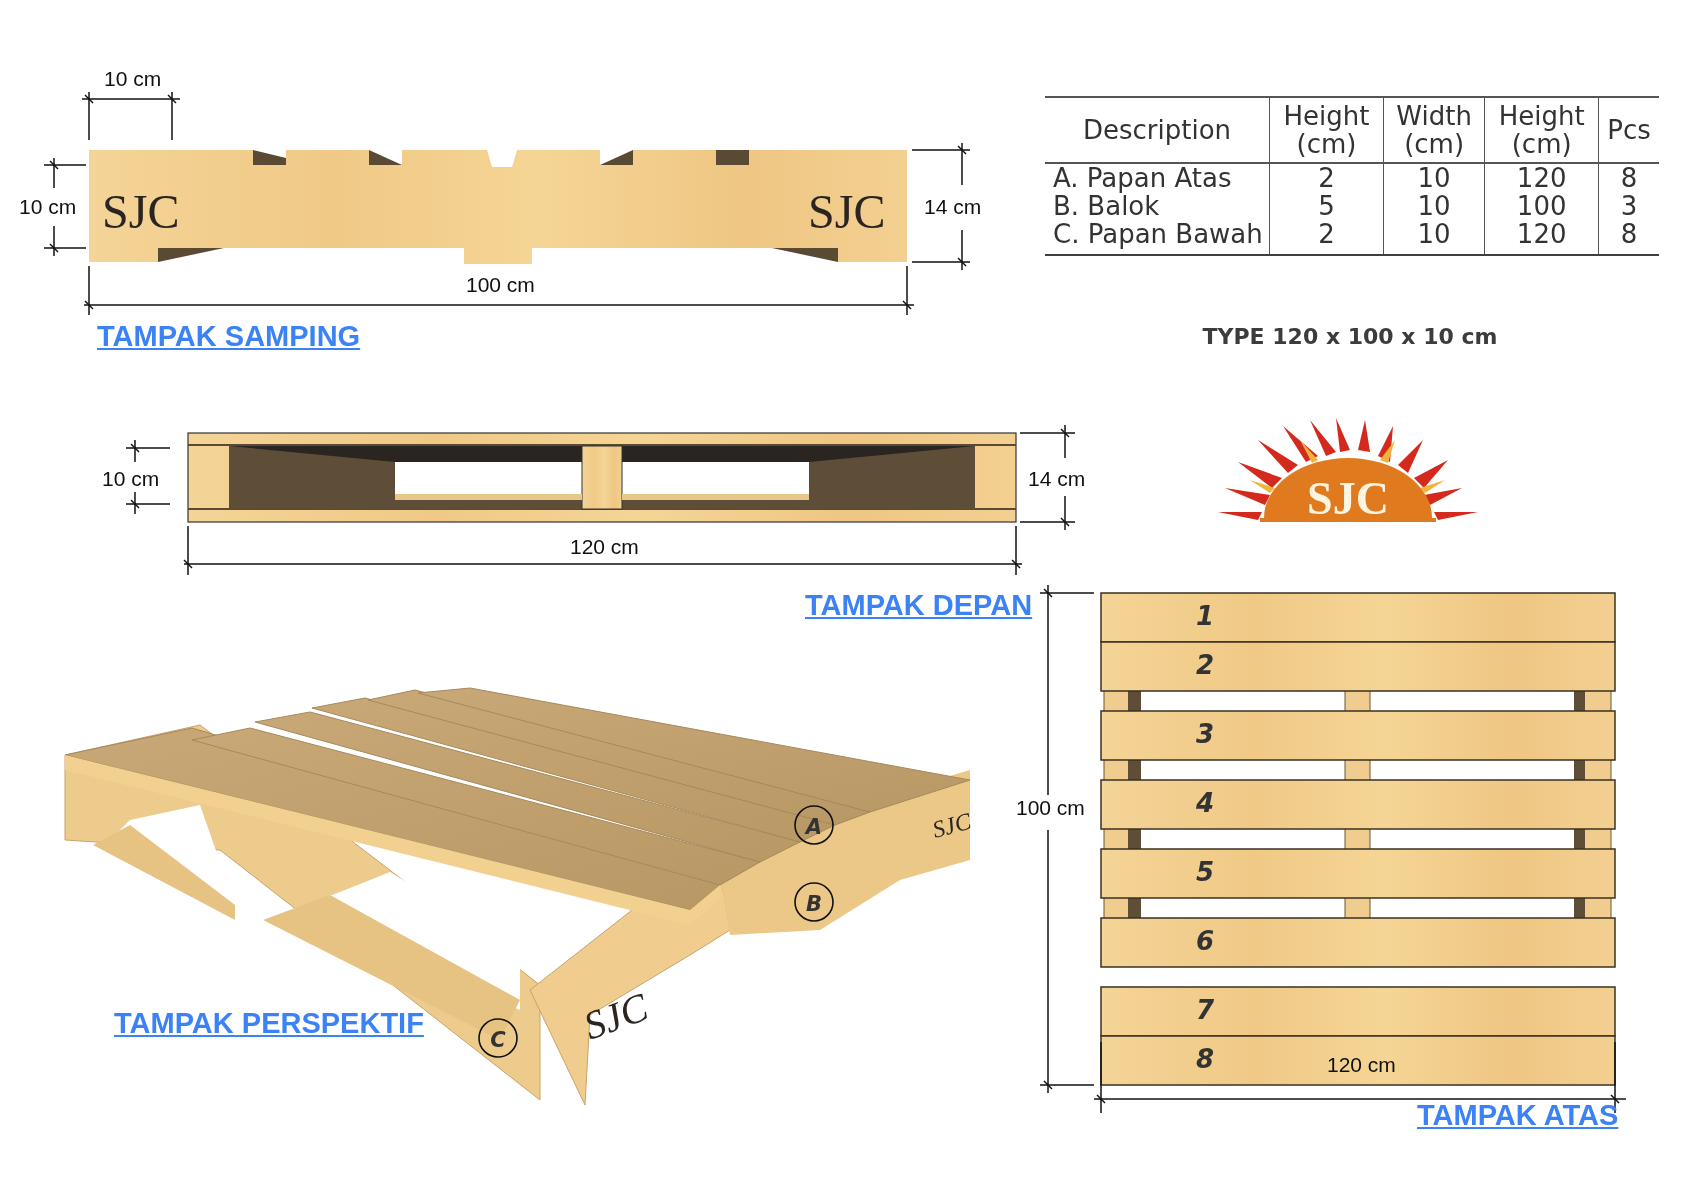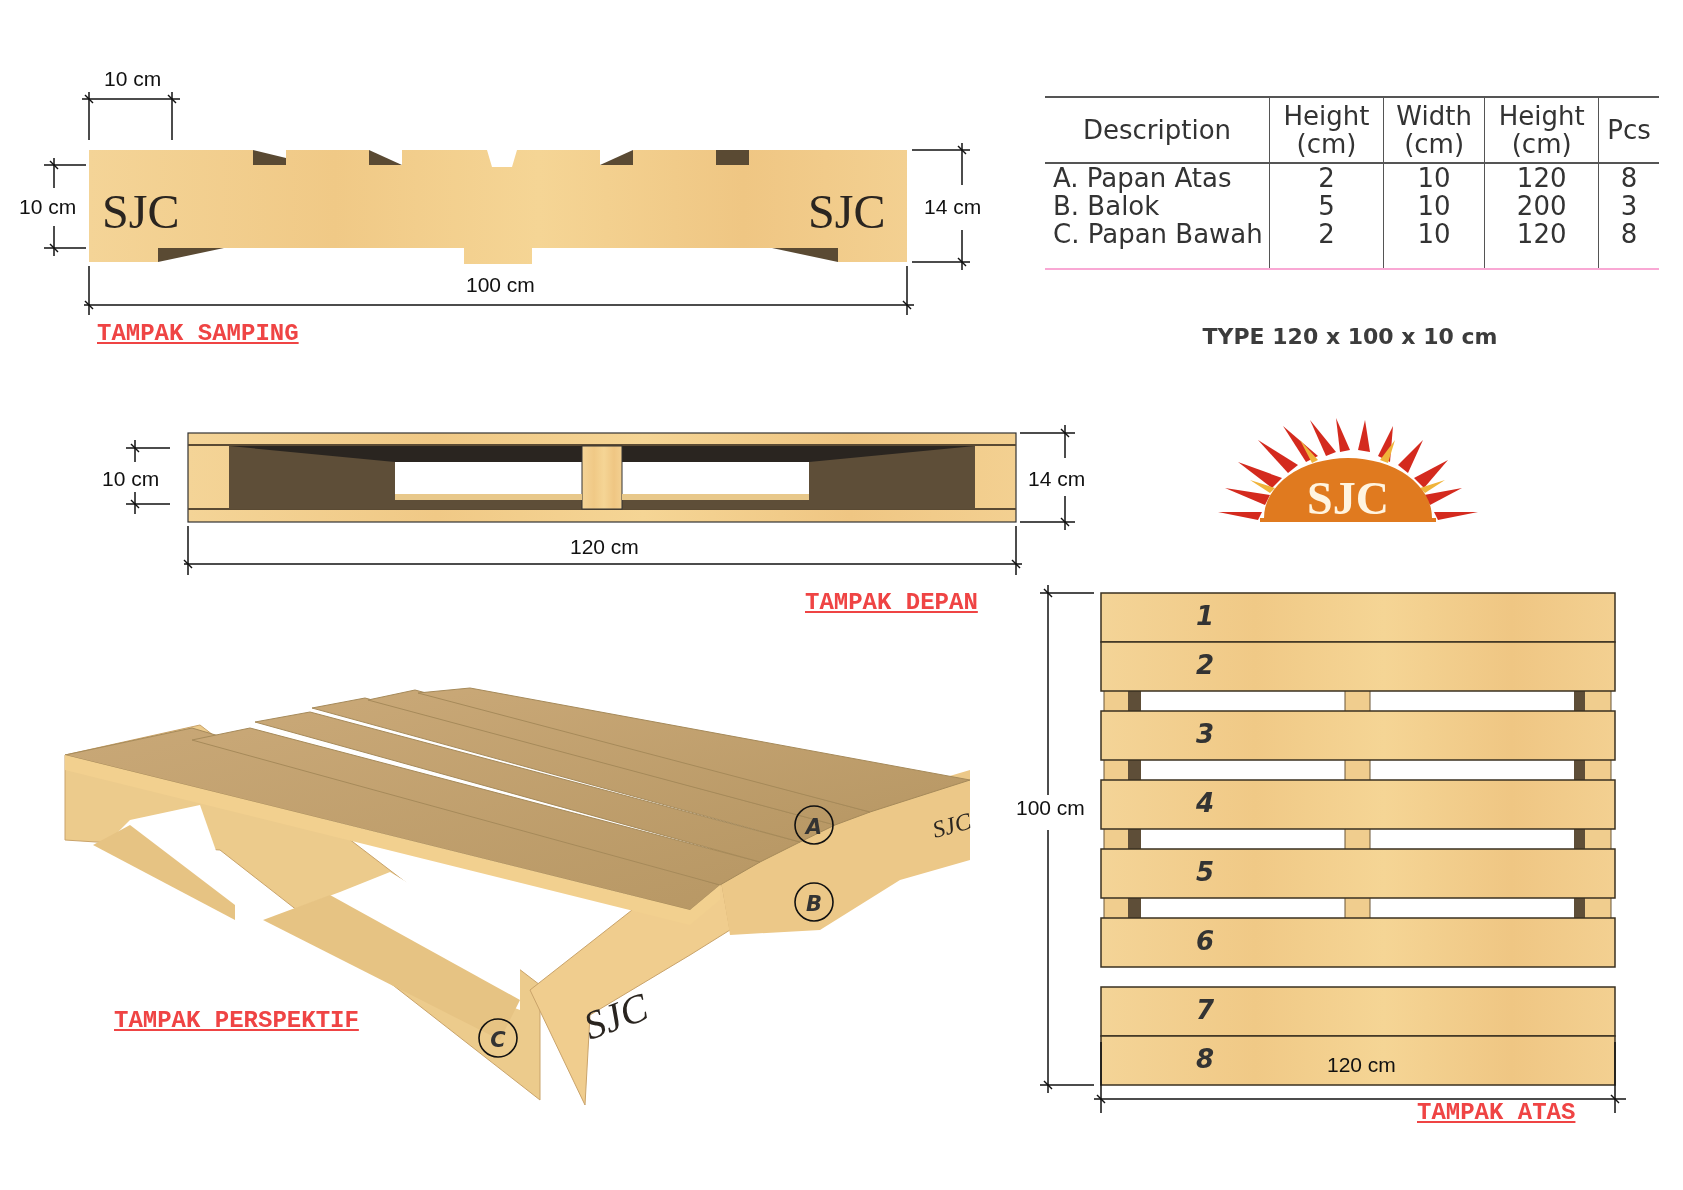--- a/index.html
+++ b/index.html
@@ -4,24 +4,24 @@
 <style>
   html,body{margin:0;padding:0;background:#ffffff;}
   body{width:1683px;height:1190px;position:relative;overflow:hidden;font-family:"Liberation Sans",sans-serif;}
   svg{position:absolute;left:0;top:0;}
   .dimtxt{font-family:"Liberation Sans",sans-serif;font-size:21px;fill:#111;}
   .num{font-family:"DejaVu Sans",sans-serif;font-size:26px;font-weight:bold;font-style:italic;fill:#333;}
   table.spec{position:absolute;left:1045px;top:96px;width:614px;border-collapse:collapse;font-family:"DejaVu Sans",sans-serif;color:#333;font-size:26px;}
   table.spec th{font-weight:normal;border-top:2px solid #555;border-bottom:2px solid #555;padding:4px 2px;line-height:28px;}
   table.spec th+th, table.spec td+td{border-left:1.5px solid #555;}
   table.spec td{text-align:center;line-height:28px;padding:0 2px;}
-  table.spec tbody tr:last-child td{border-bottom:2px solid #f9a8d4;padding-bottom:20px;}
+  table.spec tbody tr:last-child td{border-bottom:2px solid #404040;padding-bottom:6px;}
   table.spec tbody tr:first-child td{}
   table.spec td.desc{text-align:left;padding-left:8px;white-space:nowrap;}
-  .lbl{position:absolute;font-family:Liberation Mono, monospace;font-weight:bold;font-size:24px;color:#ef4444;text-decoration:underline;white-space:nowrap;}
+  .lbl{position:absolute;font-family:Liberation Sans, sans-serif;font-weight:bold;font-size:29px;color:#3b82f6;text-decoration:underline;white-space:nowrap;}
   .ttl{position:absolute;left:1140px;top:322px;width:420px;text-align:center;font-family:"DejaVu Sans",sans-serif;font-weight:bold;font-size:22px;color:#3c3c3c;line-height:29px;}
 </style>
 </head>
 <body>
 
 <svg width="1683" height="1190" viewBox="0 0 1683 1190">
   <defs>
     <linearGradient id="wood" x1="0" y1="0" x2="1" y2="0">
       <stop offset="0" stop-color="#f4d497"></stop>
       <stop offset="0.3" stop-color="#f0c986"></stop>
@@ -240,21 +240,21 @@
       <td class="desc">A. Papan Atas</td>
       <td>2</td>
       <td>10</td>
       <td>120</td>
       <td>8</td>
     </tr>
     <tr>
       <td class="desc">B. Balok</td>
       <td>5</td>
       <td>10</td>
-      <td>200</td>
+      <td>100</td>
       <td>3</td>
     </tr>
     <tr>
       <td class="desc">C. Papan Bawah</td>
       <td>2</td>
       <td>10</td>
       <td>120</td>
       <td>8</td>
     </tr>
   </tbody>

